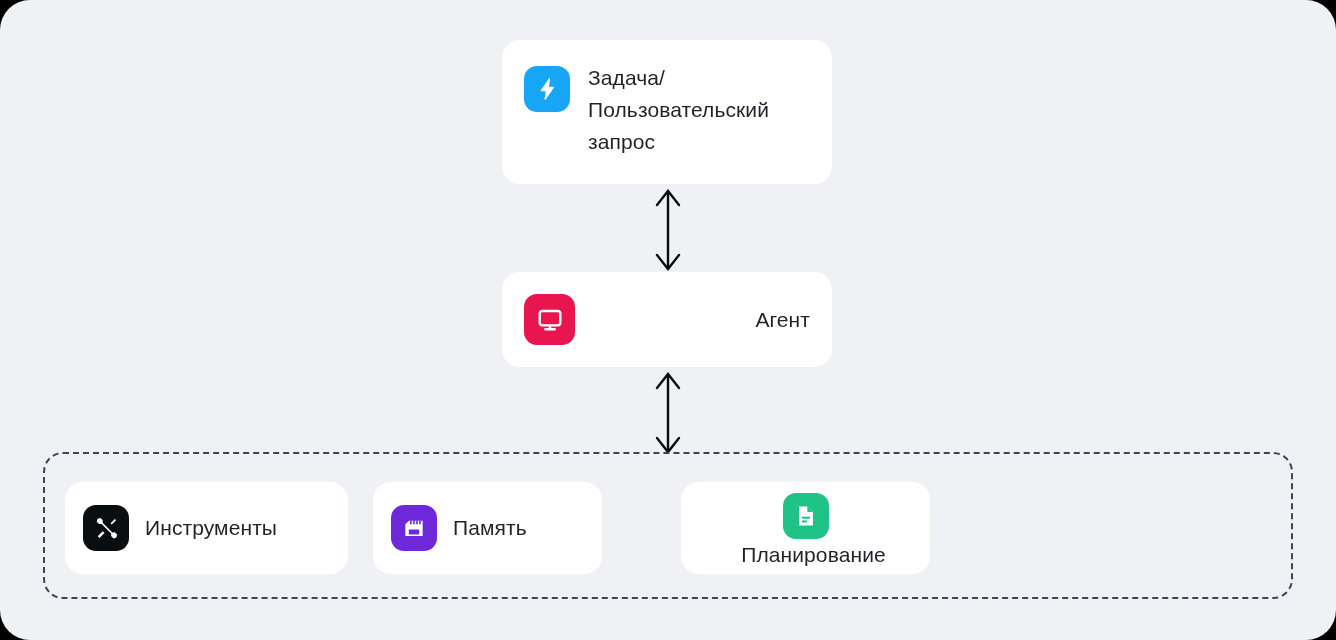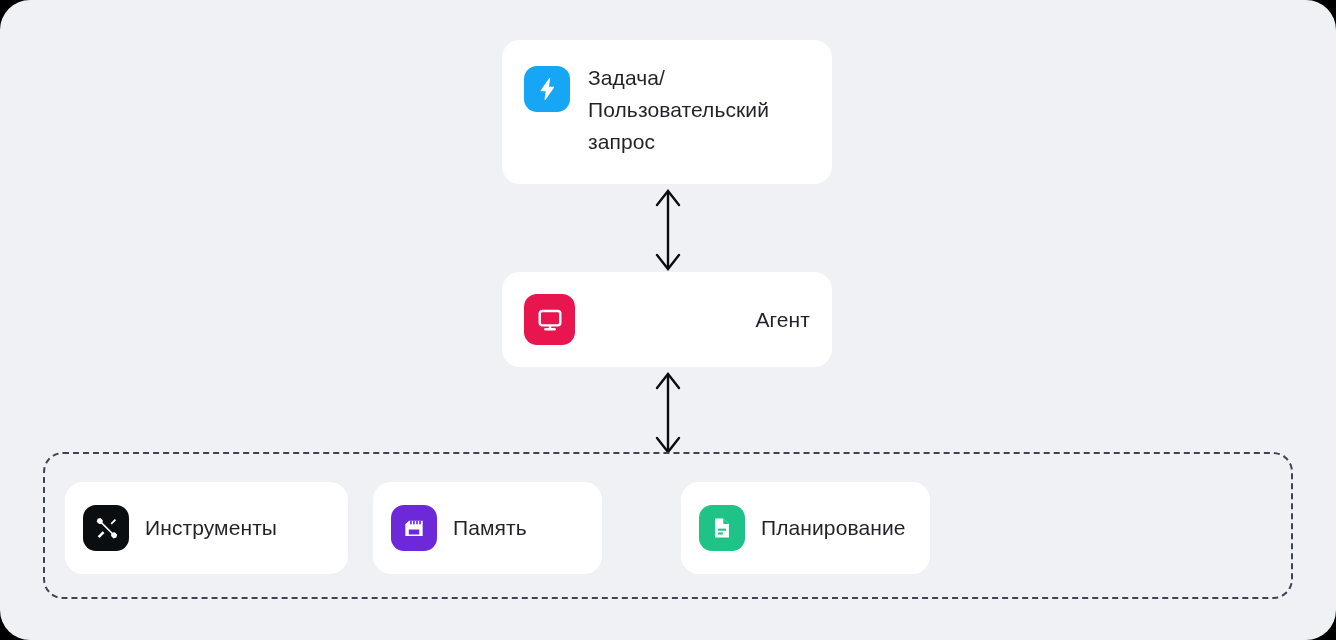--- a/index.html
+++ b/index.html
@@ -116,21 +116,21 @@
     padding: 11px 18px;
   }
   .cap-card .icon-tile {
     width: 46px;
     height: 46px;
   }
   .cap-card .card-label { margin-left: 16px; }
 
   #card-tools    { left: 65px;  width: 283px; }
   #card-memory   { left: 373px; width: 229px; }
-  #card-planning { left: 681px; width: 249px; }
+  #card-planning { left: 681px; width: 249px; flex-direction: column; }
   #card-methods  { left: 989px; width: 283px; }
 
   #card-tools    .icon-tile { background: #0b0e11; }
   #card-memory   .icon-tile { background: #6d28d9; }
   #card-planning .icon-tile { background: #1fc287; }
   #card-methods  .icon-tile { background: #adb5c2; }
 </style>
 </head>
 <body>
 

